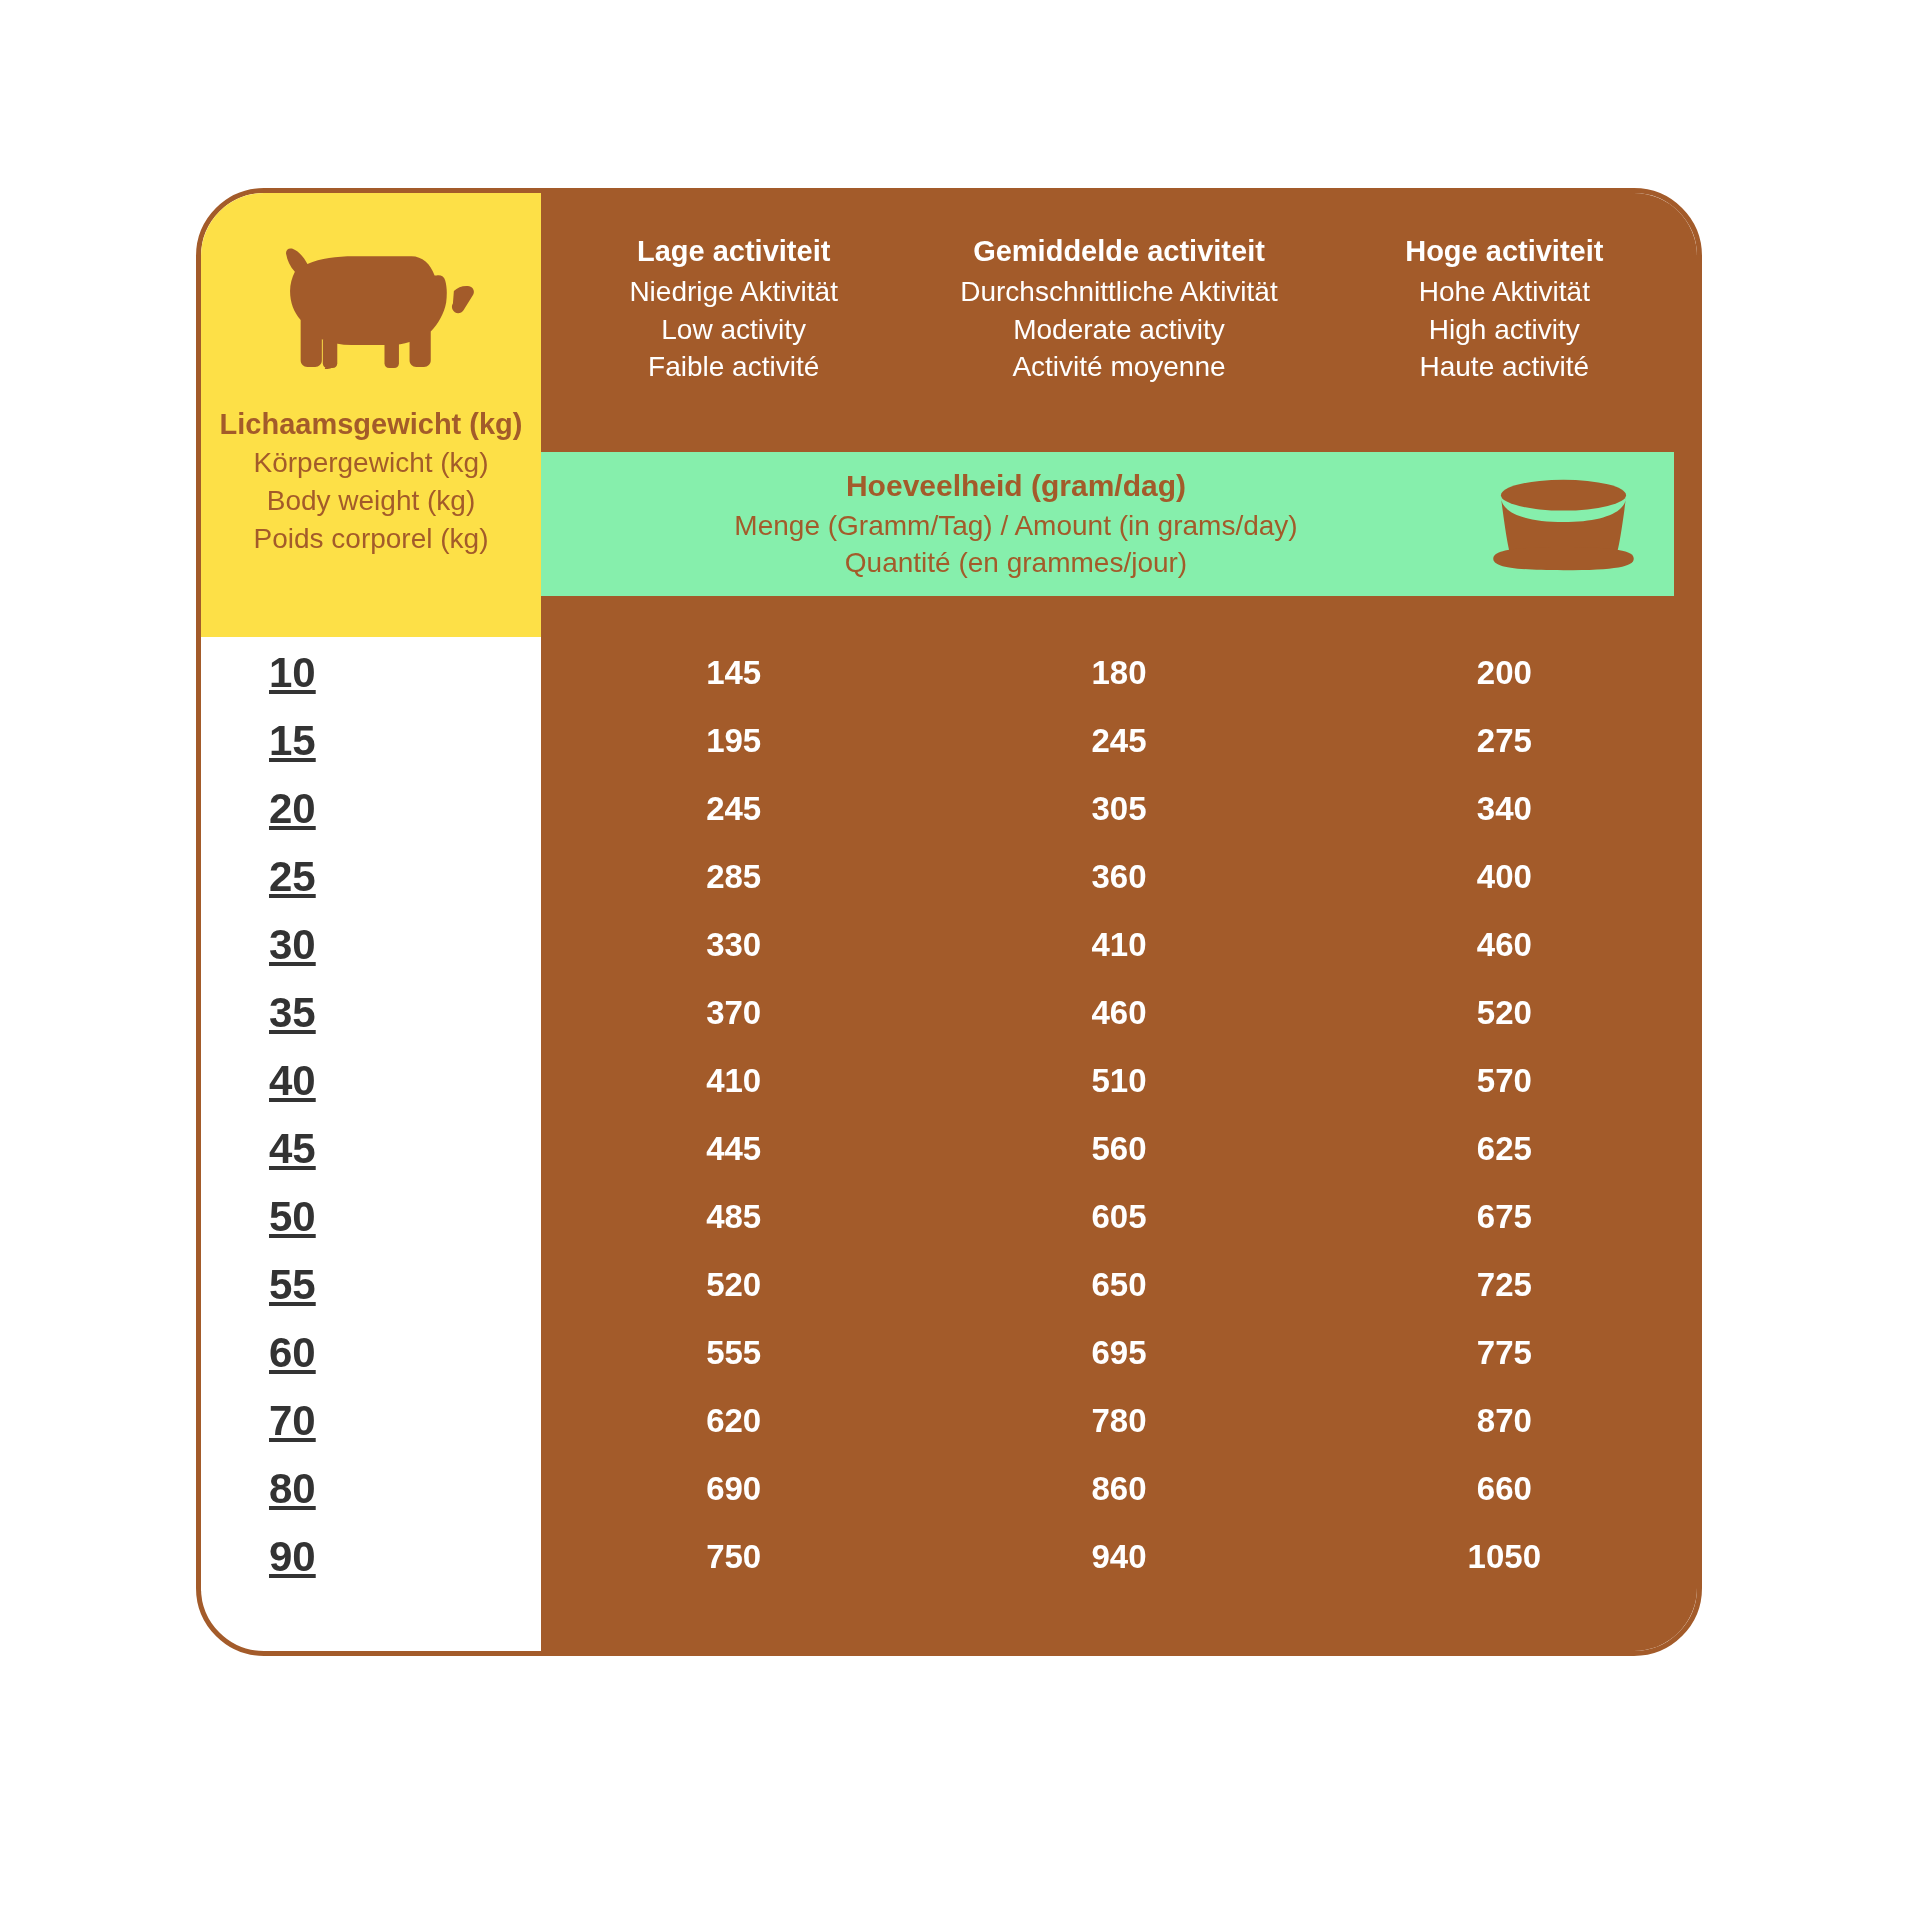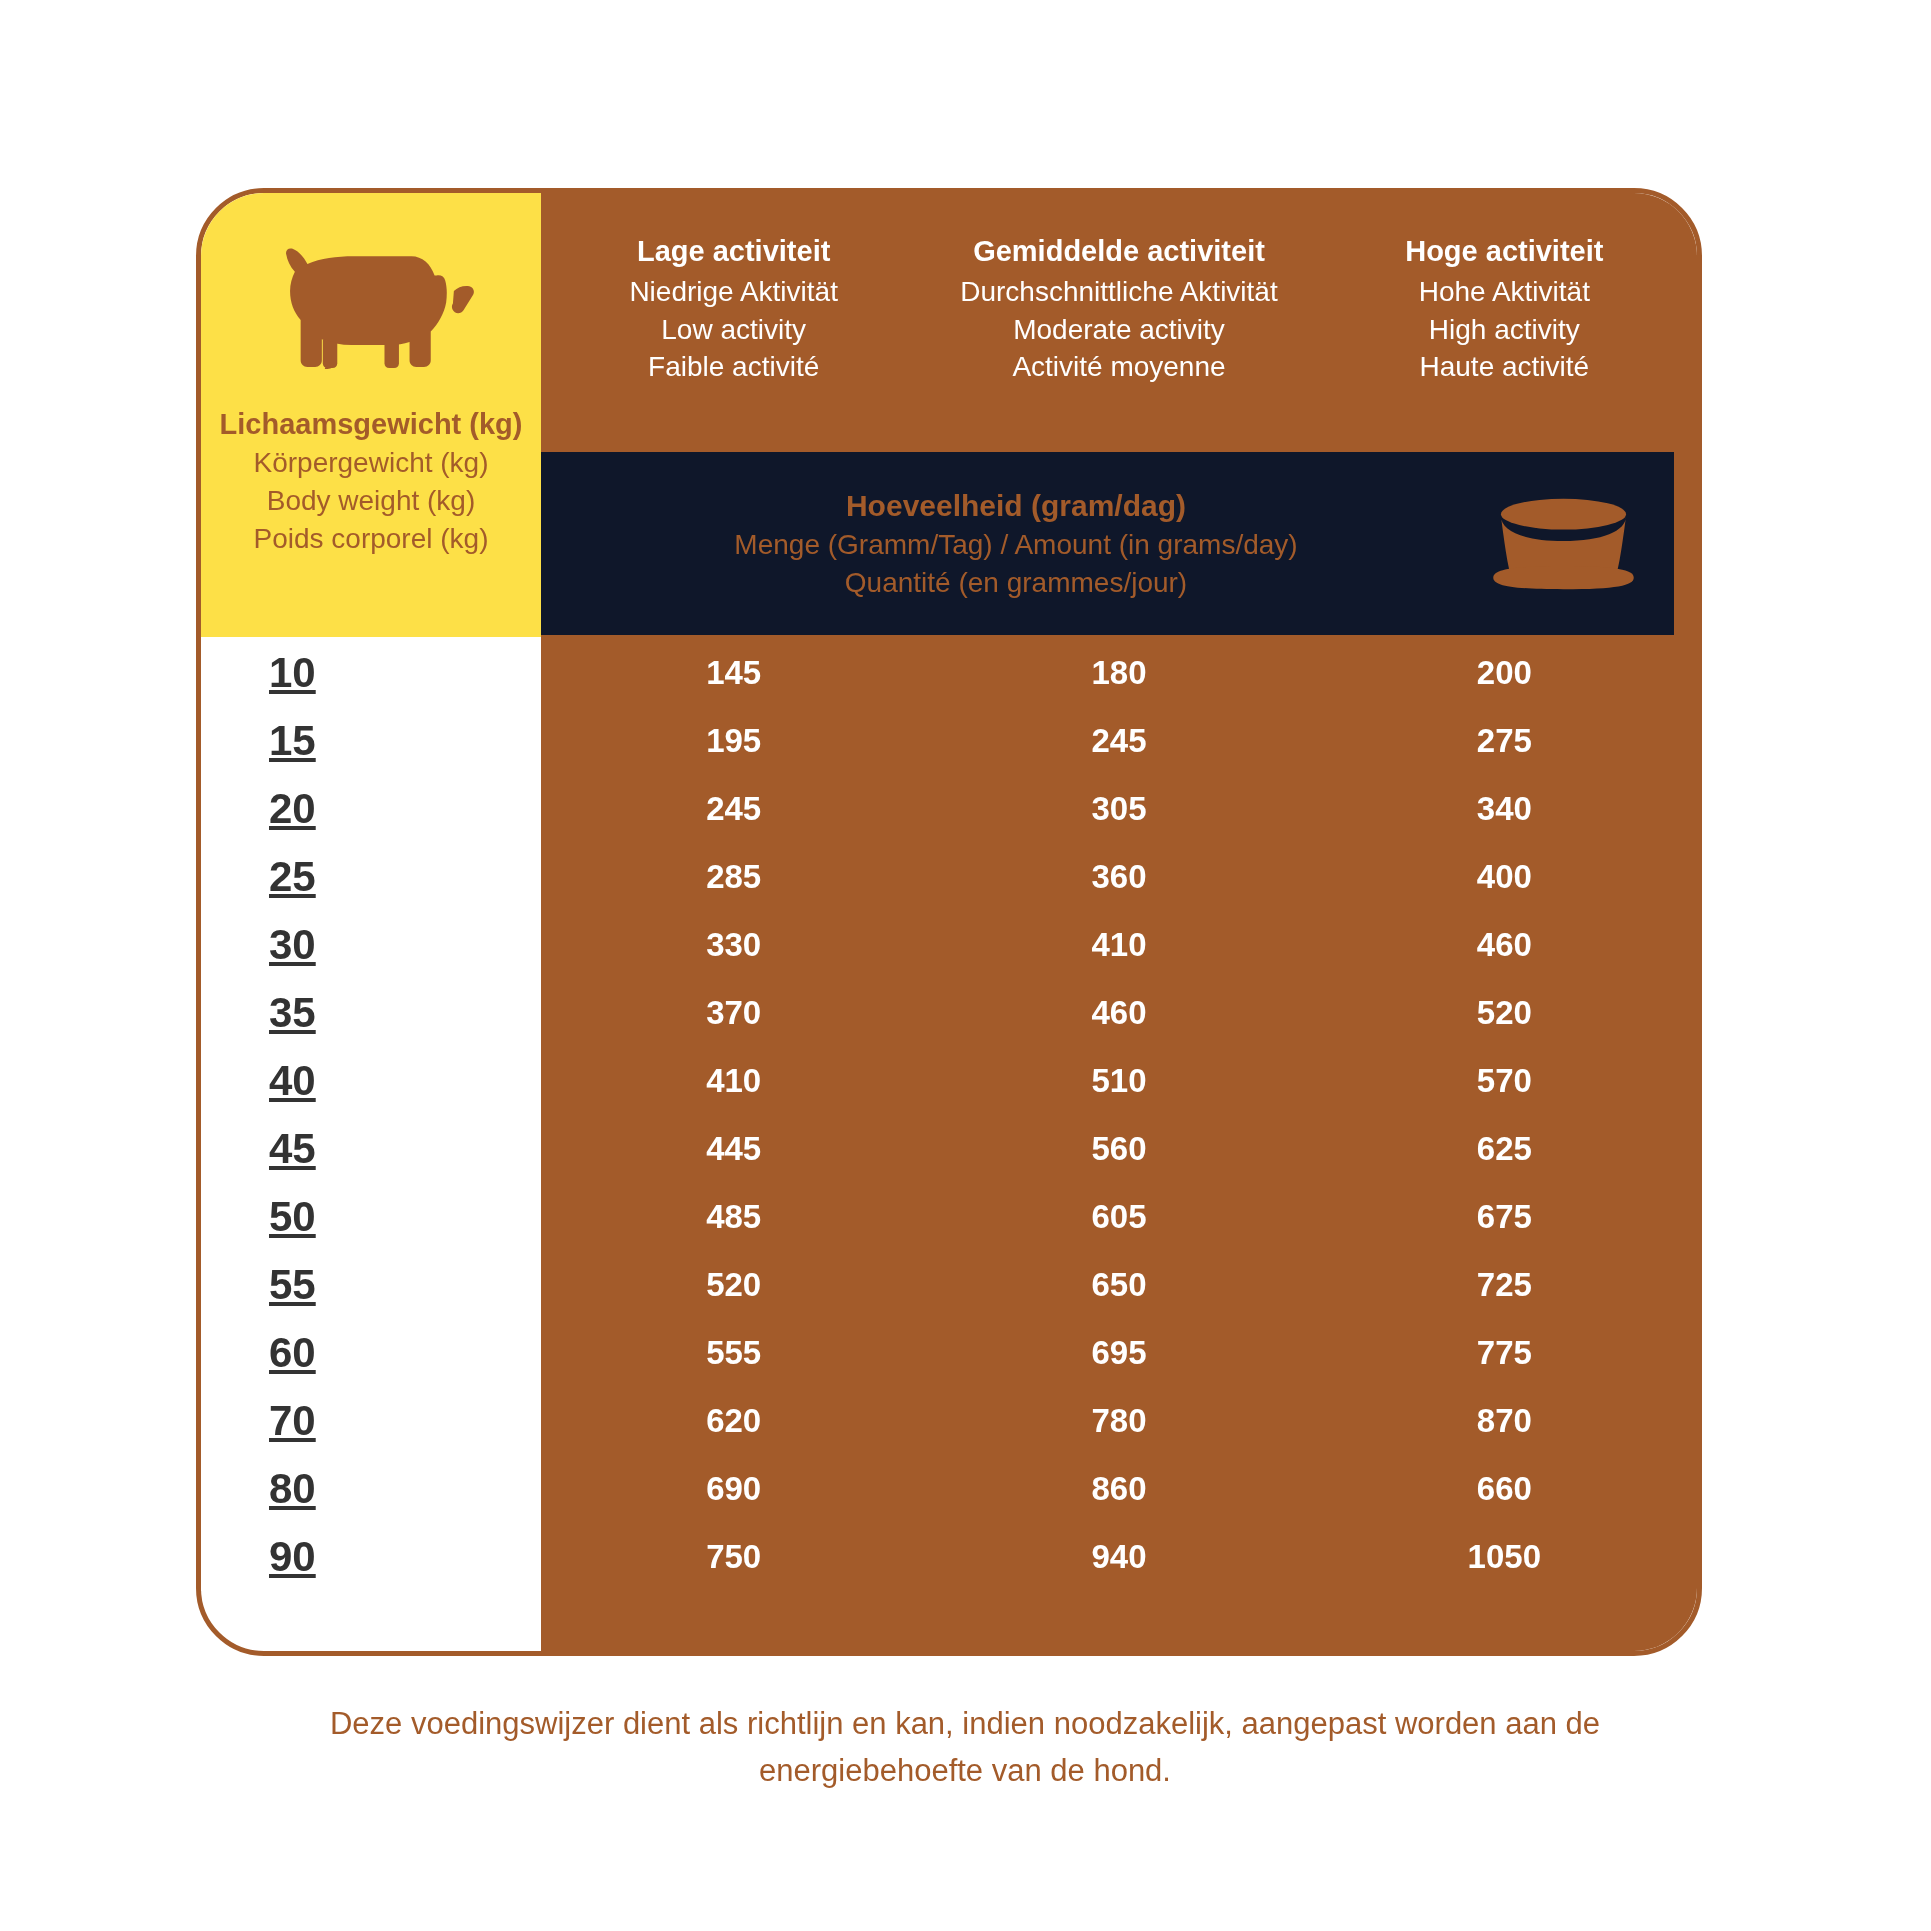--- a/index.html
+++ b/index.html
@@ -105,22 +105,22 @@
     font-size: 28px;
     display: block;
   }
 
   
   .amount-banner {
     position: absolute;
     left: 340px;
     top: 259px;
     right: 23px;
-    height: 183px;
-    background: #0f172a;
+    height: 144px;
+    background: #86efac;
     box-sizing: border-box;
     display: flex;
     align-items: center;
     color: #a35b2a;
   }
   .amount-text {
     flex: 1 1 auto;
     text-align: center;
     line-height: 1.34;
     padding-left: 39px;
@@ -359,19 +359,15 @@
         <div class="cell-weight">90</div>
         <div class="cell-val">750</div>
         <div class="cell-val">940</div>
         <div class="cell-val">1050</div>
       </div>
 
     </div>
 
   </div>
 
-  <div class="footnote">
-    <div>Deze voedingswijzer dient als richtlijn en kan, indien noodzakelijk, aangepast worden aan de</div>
-    <div>energiebehoefte van de hond.</div>
-  </div>
 
 </div>
 
 
 </body></html>

